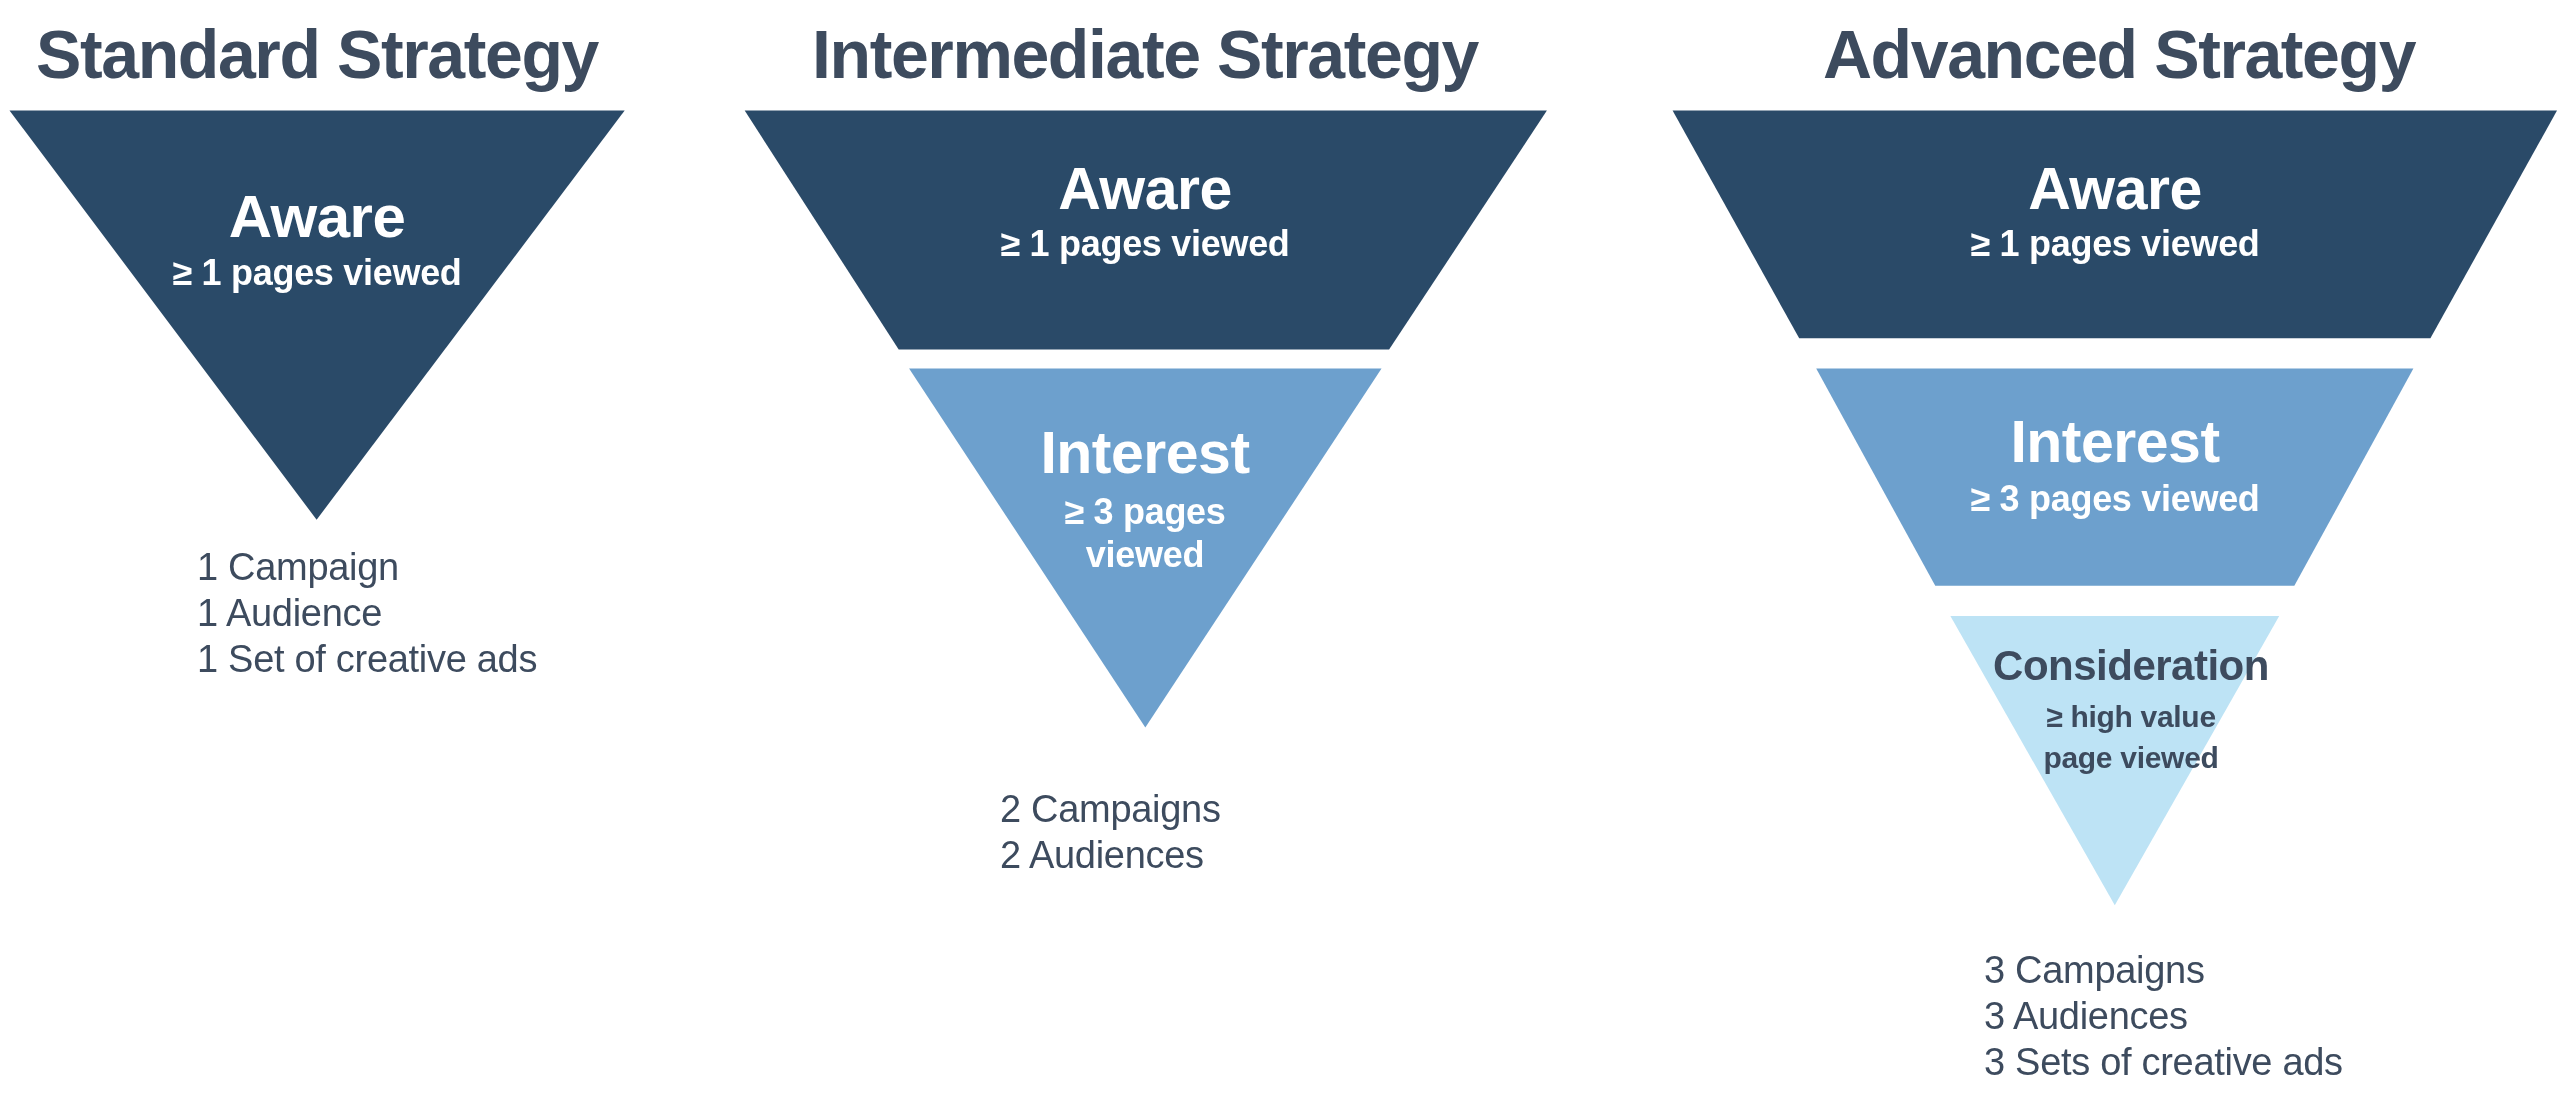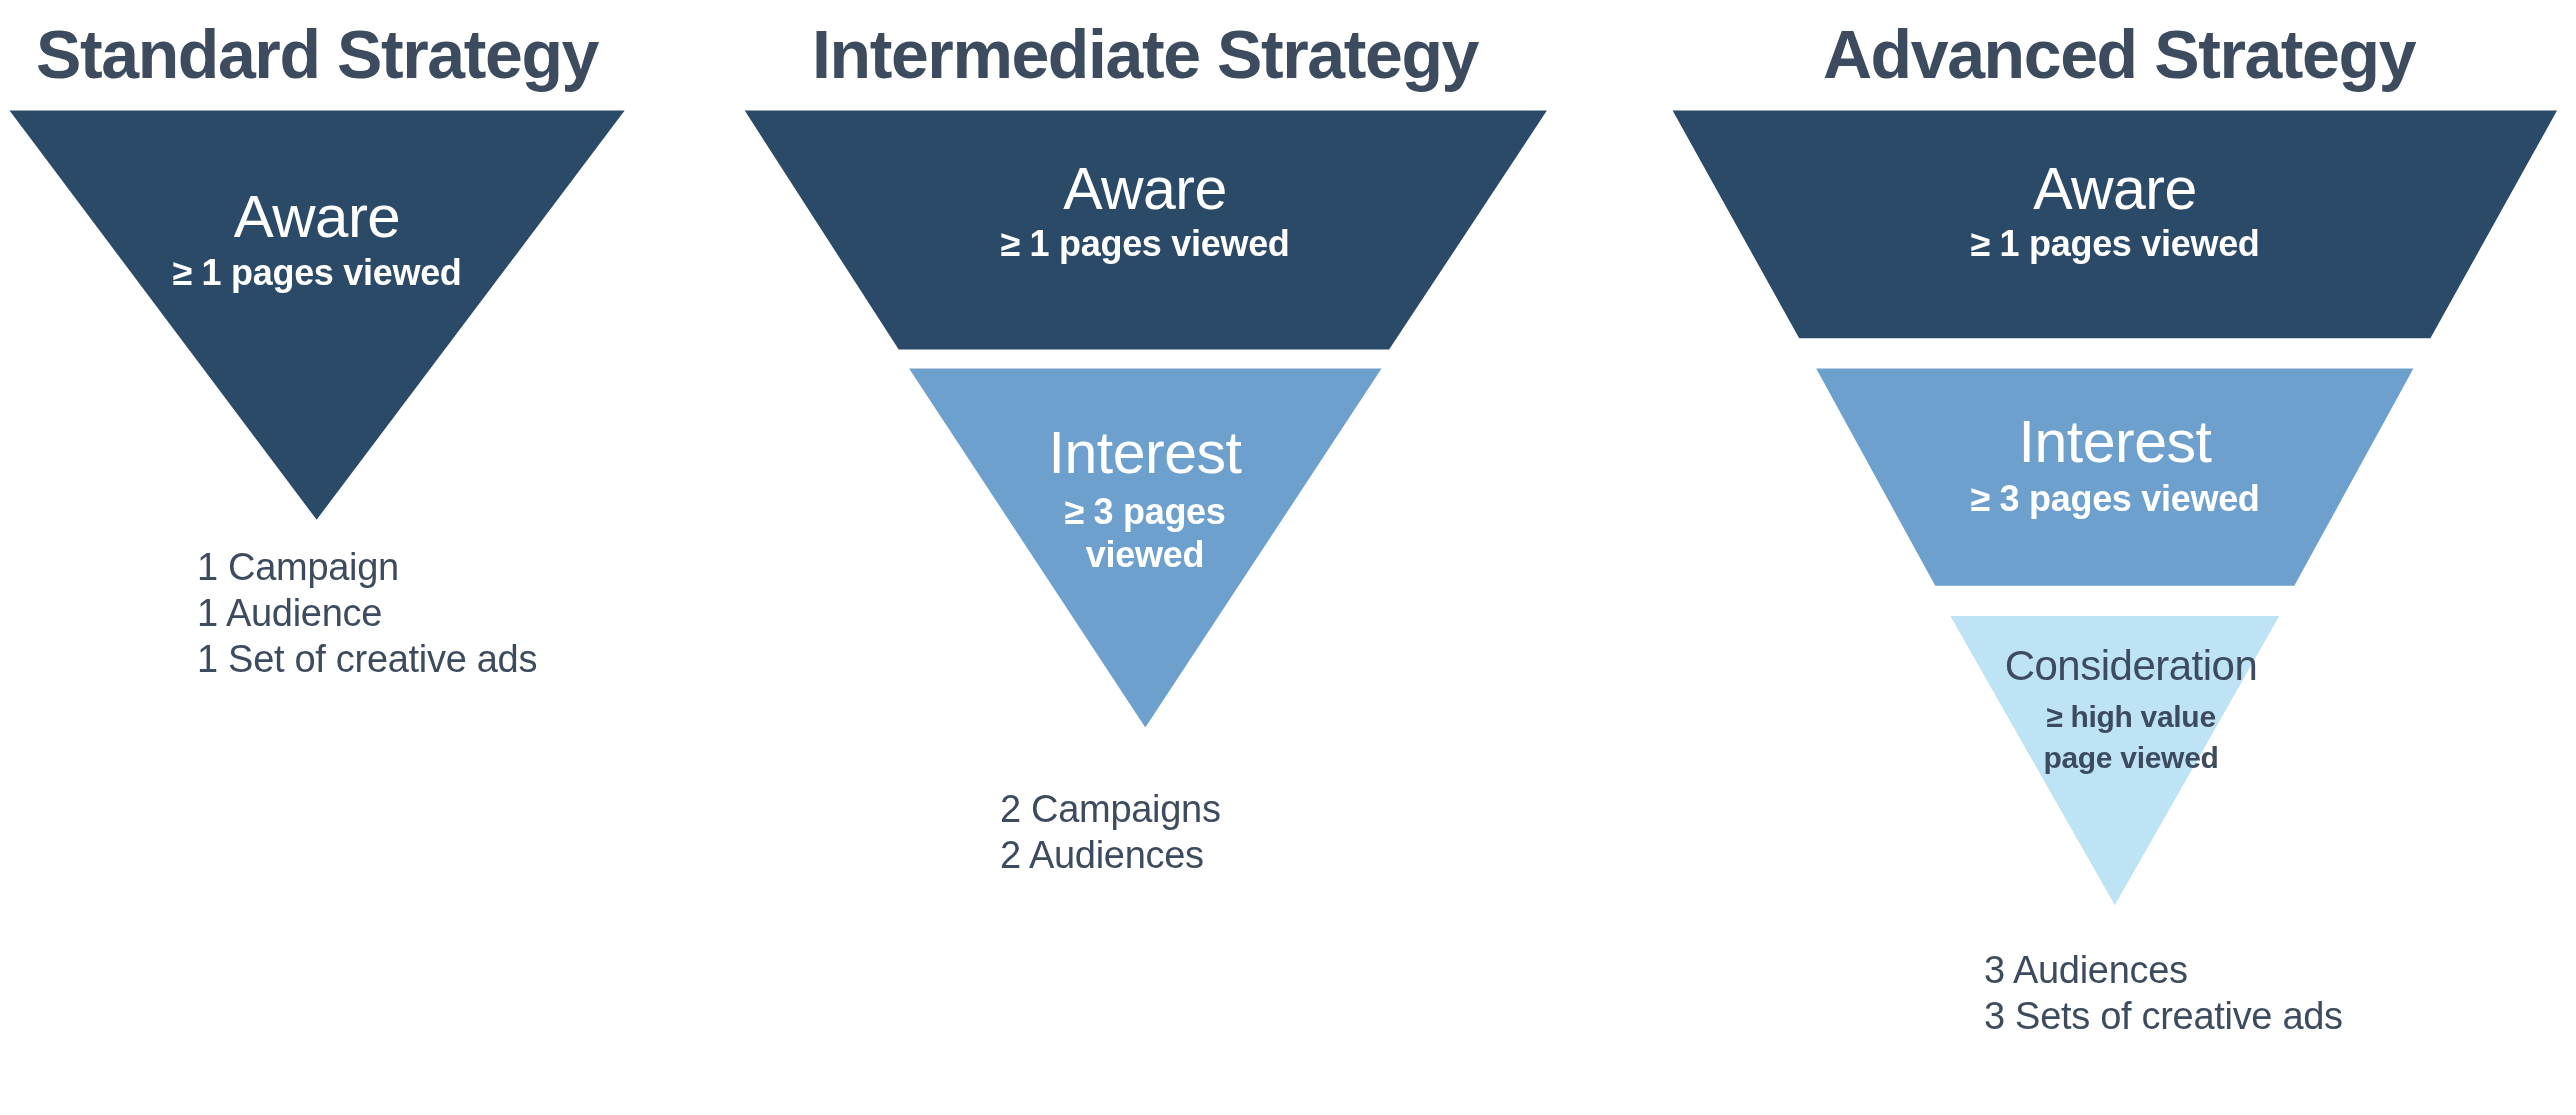--- a/index.html
+++ b/index.html
@@ -21,21 +21,21 @@
     font-weight:700;
     color:#3d4b5e;
     letter-spacing:-1.4px;
     white-space:nowrap;
     line-height:1.1;
   }
   .stage-label{
     position:absolute;
     transform:translateX(-50%);
     font-size:59px;
-    font-weight:400;
+    font-weight:700;
     color:#ffffff;
     text-align:right;
     white-space:nowrap;
     line-height:60px;
     letter-spacing:-0.5px;
   }
   .stage-sub{
     position:absolute;
     transform:translateX(-50%);
     font-size:36px;
@@ -103,18 +103,19 @@
     <div>1 Audience</div>
     <div>1 Set of creative ads</div>
   </div>
 
   <div class="list" style="left:1000px;top:786px;">
     <div>2 Campaigns</div>
     <div>2 Audiences</div>
   </div>
 
   <div class="list" style="left:1984px;top:947px;">
+    <div>3 Campaigns</div>
     <div>3 Audiences</div>
     <div>3 Sets of creative ads</div>
   </div>
 
 </div>
 
 
 </body></html>

